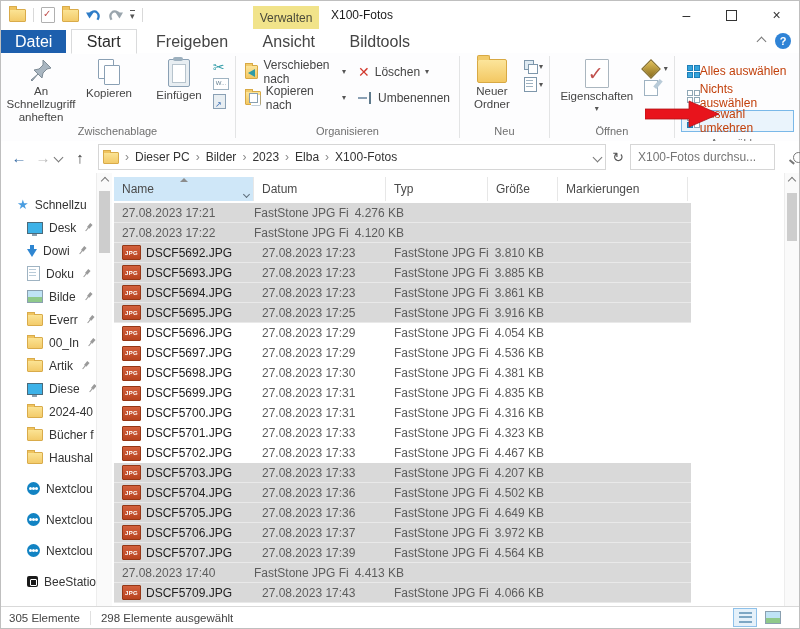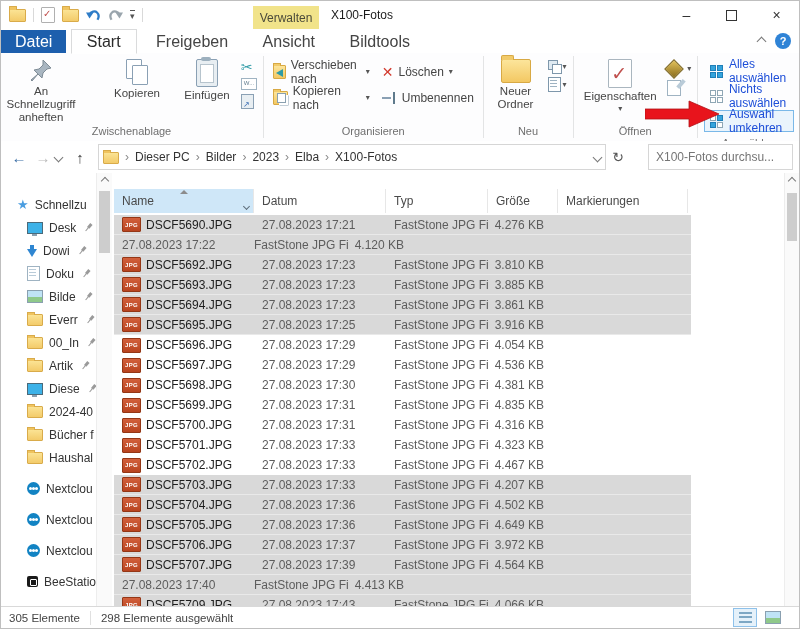--- a/index.html
+++ b/index.html
@@ -44,21 +44,21 @@
   .rlabel{height:16px;text-align:center;font-size:11px;color:#6f6f6f;}
   .rsep{width:1px;background:#e3e4e5;margin:3px 1px;}
   .bigbtn{display:flex;flex-direction:column;align-items:center;gap:2px;padding:4px 4px 0 4px;font-size:11.5px;color:#454545;text-align:center;}
   .blab{line-height:13px;}
   .smallcol{display:flex;flex-direction:column;gap:4px;padding:5px 2px;}
   .smallbtn{display:flex;align-items:center;gap:2px;}
   .medcol{display:flex;flex-direction:column;gap:8px;padding:8px 2px;}
   .medbtn{display:flex;align-items:center;gap:5px;font-size:12px;color:#454545;height:18px;padding:0 3px;}
   .drop{font-size:8px;color:#555;line-height:8px;}
   .selcol{display:flex;flex-direction:column;gap:3px;padding:5px 2px;}
-  .selbtn{display:flex;align-items:center;gap:6px;font-size:12px;color:#1d4ed8;height:20px;padding:0 5px;border:1px solid transparent;}
+  .selbtn{display:flex;align-items:center;font-size:12px;color:#c2410c;height:20px;padding:0 5px;border:1px solid transparent;}
   .selbtn.focus{border:1px solid #7ab8e8;background:#eaf4fc;}
 
   
   .folder-lg{width:28px;height:22px;background:linear-gradient(#fce59b,#f3c863);border:1px solid #d8a944;border-radius:2px;position:relative;}
   .folder-lg::before{content:"";position:absolute;top:-5px;left:-1px;width:11px;height:4px;background:#f2cb6a;border:1px solid #d8a944;border-bottom:none;border-radius:2px 2px 0 0;}
   .folder-sm{width:15px;height:12px;background:linear-gradient(#fce59b,#f3c863);border:1px solid #d8a944;border-radius:1px;position:relative;}
   .folder-sm::before{content:"";position:absolute;top:-3px;left:-1px;width:6px;height:2px;background:#f2cb6a;border:1px solid #d8a944;border-bottom:none;}
   .arrow-teal{position:absolute;left:2px;top:3px;width:0;height:0;border-top:4px solid transparent;border-bottom:4px solid transparent;border-right:7px solid #2e9ba6;}
   .pages-sm{position:absolute;left:3px;top:1px;width:7px;height:8px;background:#fff;border:1px solid #8aa0b0;box-shadow:2px 2px 0 #fff,2.5px 2.5px 0 #8aa0b0;}
   .copy-pages{width:22px;height:26px;position:relative;}
@@ -97,21 +97,21 @@
   .addressrow{position:absolute;left:0;top:140px;width:100%;height:32px;background:#fff;border-bottom:1px solid #e4e4e4;
       display:flex;align-items:center;}
   .navbtn{font-size:15px;color:#3b6ea5;width:24px;text-align:center;}
   .navbtn.dis{color:#b9b9b9;}
   .addr-field{width:498px;height:24px;border:1px solid #d6d6d6;margin-left:6px;display:flex;align-items:center;
       padding:0 4px;font-size:12px;color:#333;background:#fff;}
   .crumb-sep{color:#8a8a8a;font-size:12px;margin:0 6px;}
   .crumb{cursor:default;}
   .addr-chev{margin-left:auto;}
   .refresh{width:24px;text-align:center;font-size:14px;color:#555;}
-  .searchbox{width:143px;height:24px;border:1px solid #d6d6d6;margin-left:18px;display:flex;align-items:center;background:#fff;}
+  .searchbox{width:143px;height:24px;border:1px solid #d6d6d6;margin-left:0;display:flex;align-items:center;background:#fff;}
   .searchbox input{border:none;outline:none;flex:1;font-size:12px;color:#777;padding:0 0 0 7px;background:transparent;
       font-family:"Liberation Sans","DejaVu Sans",sans-serif;}
   .mag{width:9px;height:9px;border:1.6px solid #777;border-radius:50%;position:relative;margin-right:9px;flex:0 0 auto;}
   .mag::after{content:"";position:absolute;left:-5px;top:8px;width:6px;height:1.6px;background:#777;transform:rotate(40deg);}
 
   
   .main{position:absolute;left:0;top:172px;width:100%;height:436px;background:#fff;}
   .nav{position:absolute;left:0;top:0;width:95px;height:100%;overflow:hidden;padding-top:20px;box-sizing:border-box;}
   .nav-item{height:23px;display:flex;align-items:center;gap:6px;padding-left:26px;font-size:12px;color:#333;white-space:nowrap;overflow:hidden;}
   .nav-item.root{padding-left:16px;}
@@ -132,21 +132,21 @@
   .ic-folder::before{content:"";position:absolute;top:-3px;left:-1px;width:6px;height:2px;background:#f0c45f;border:1px solid #d9ab4a;border-bottom:none;}
   .ic-cloud{width:13px;height:13px;border-radius:50%;background:#1283c3;position:relative;}
   .ic-cloud::after{content:"";position:absolute;left:2px;top:5px;width:3px;height:3px;border-radius:50%;background:#fff;box-shadow:3px 0 0 #fff,6px 0 0 #fff;}
   .ic-bee{width:11px;height:11px;background:#1a1a1a;border-radius:2px;position:relative;}
   .ic-bee::after{content:"";position:absolute;left:3px;top:3px;width:5px;height:5px;border:1px solid #fff;border-radius:1px;}
   .nav-scroll{position:absolute;left:95px;top:0;width:15px;height:100%;background:#fafafa;border-left:1px solid #ededed;}
   .scroll-arrow{width:100%;height:15px;display:flex;align-items:center;justify-content:center;}
   .scroll-arrow .chev{width:5px;height:5px;border-color:#7a7a7a;}
   .nav-thumb{position:absolute;left:2px;top:18px;width:11px;height:62px;background:#cdcdcd;}
 
-  .content{position:absolute;left:110px;top:12px;width:676px;height:100%;}
+  .content{position:absolute;left:110px;top:0;width:676px;height:100%;}
   .listheader{position:absolute;left:3px;top:4px;height:24px;display:flex;font-size:12px;color:#4a4a4a;}
   .hcell{display:flex;align-items:center;padding-left:8px;border-right:1px solid #e7e7e7;box-sizing:border-box;position:relative;height:24px;}
   .hcell.hl{background:#cfe7f8;}
   .sort-up{position:absolute;top:1px;left:50%;margin-left:-4px;width:0;height:0;border-left:4px solid transparent;border-right:4px solid transparent;border-bottom:4px solid #8c8c8c;}
   .hfilter{position:absolute;right:4px;top:9px;}
   .hfilter .chev{width:4px;height:4px;border-color:#5e githubf;border-color:#5e6e7a;}
   .c-name{width:140px;}
   .c-date{width:132px;}
   .c-type{width:102px;}
   .c-size{width:70px;}
@@ -220,21 +220,21 @@
 
   <div class="ribbon">
     <div class="rgroup">
       <div class="rbody">
         <div class="bigbtn" style="width:66px;">
           <svg width="22" height="24" viewBox="0 0 22 24">
               <path d="M13 1 l8 8 -4 1 -4 4 -1 5 -4 -4 -6 7 -1 -1 7 -6 -4 -4 5 -1 4 -4 z" fill="#a9b6c1" stroke="#7f8c96" stroke-width="1"></path>
             </svg>
           <span class="blab">An Schnellzugriff anheften</span>
         </div>
-        <div class="bigbtn" style="width:50px;margin-left:28px;">
+        <div class="bigbtn" style="width:50px;">
           <span class="copy-pages"></span>
           <span class="blab">Kopieren</span>
         </div>
         <div class="bigbtn" style="width:52px;margin-left:9px;">
           <span class="clipboard"></span>
           <span class="blab">Einfügen</span>
         </div>
         <div class="smallcol">
           <span class="smallbtn">
               <span class="scissors">✂</span>
@@ -492,24 +492,20 @@
           </div>
         <div class="hcell c-size">
             <span>Größe</span>
           </div>
         <div class="hcell c-mark">
             <span>Markierungen</span>
           </div>
       </div>
       <div class="rows" id="rows">
           <div class="row sel">
-            <div class="cell c-name">
-              <span class="jpgicon">JPG</span>
-              <span class="fname">DSCF5690.JPG</span>
-            </div>
             <div class="cell c-date">27.08.2023 17:21</div>
             <div class="cell c-type">FastStone JPG File</div>
             <div class="cell c-size">4.276 KB</div>
             <div class="cell c-mark"></div>
           </div>
           <div class="row sel">
             <div class="cell c-date">27.08.2023 17:22</div>
             <div class="cell c-type">FastStone JPG File</div>
             <div class="cell c-size">4.120 KB</div>
             <div class="cell c-mark"></div>

